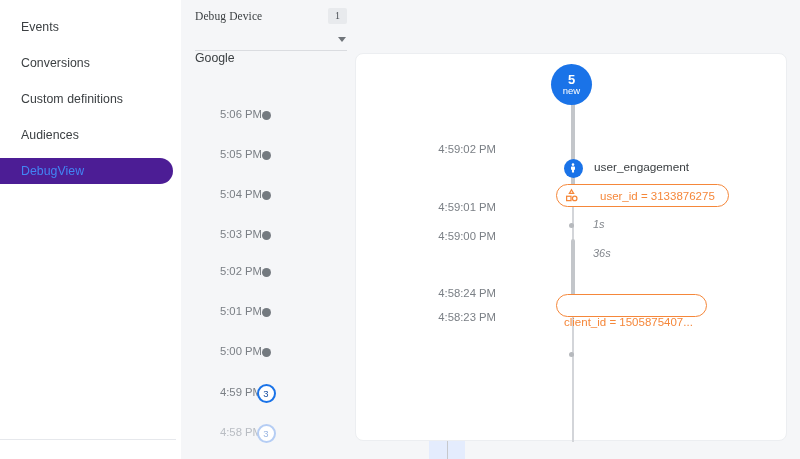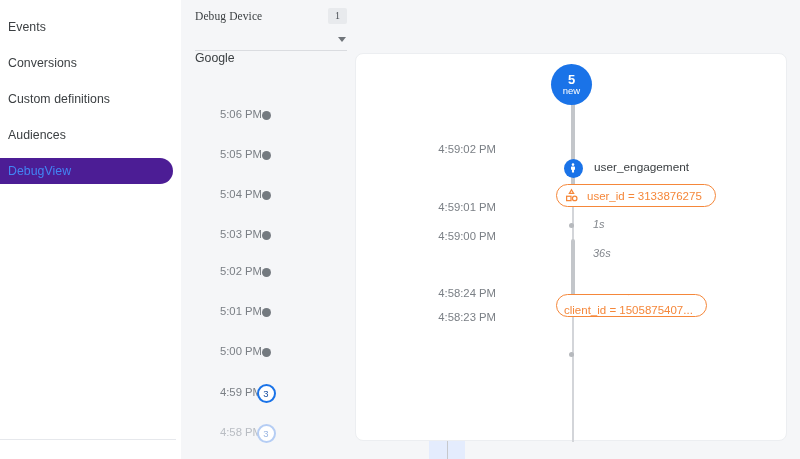--- a/index.html
+++ b/index.html
@@ -15,21 +15,21 @@
   
   .sidebar {
     position: absolute; left: 0; top: 0;
     width: 181px; height: 459px;
     background: #ffffff;
   }
   .nav-list { padding-top: 8px; }
   .nav-item {
     height: 26px;
     display: flex; align-items: center;
-    padding-left: 8px;
+    padding-left: 21px;
     margin: 0 8px 0 0;
     border-top-right-radius: 13px;
     border-bottom-right-radius: 13px;
     font-size: 12.3px;
     color: #3c4043;
     letter-spacing: .05px;
     cursor: pointer;
     white-space: nowrap;
   }
   .nav-item:nth-child(1){ margin-top: 6px; }
@@ -199,21 +199,21 @@
     cursor: pointer;
   }
   .event-name {
     position: absolute; left: 238px; top: -8px;
     font-size: 11.8px; color: #3c4043; white-space: nowrap;
   }
 
   .pill {
     position: absolute; top: -12px;
     height: 23px;
-    display: inline-flex; align-items: center; gap: 8px;
+    display: inline-flex; align-items: center; gap: 21px;
     padding: 0 13px 0 7px;
     border: 1.4px solid #f5873a;
     border-radius: 12px;
     background: #ffffff;
     cursor: pointer;
   }
   .pill .ptext {
     font-size: 11.5px; color: #f5873a; white-space: nowrap;
   }
   .pill-uid { left: 200px; }

